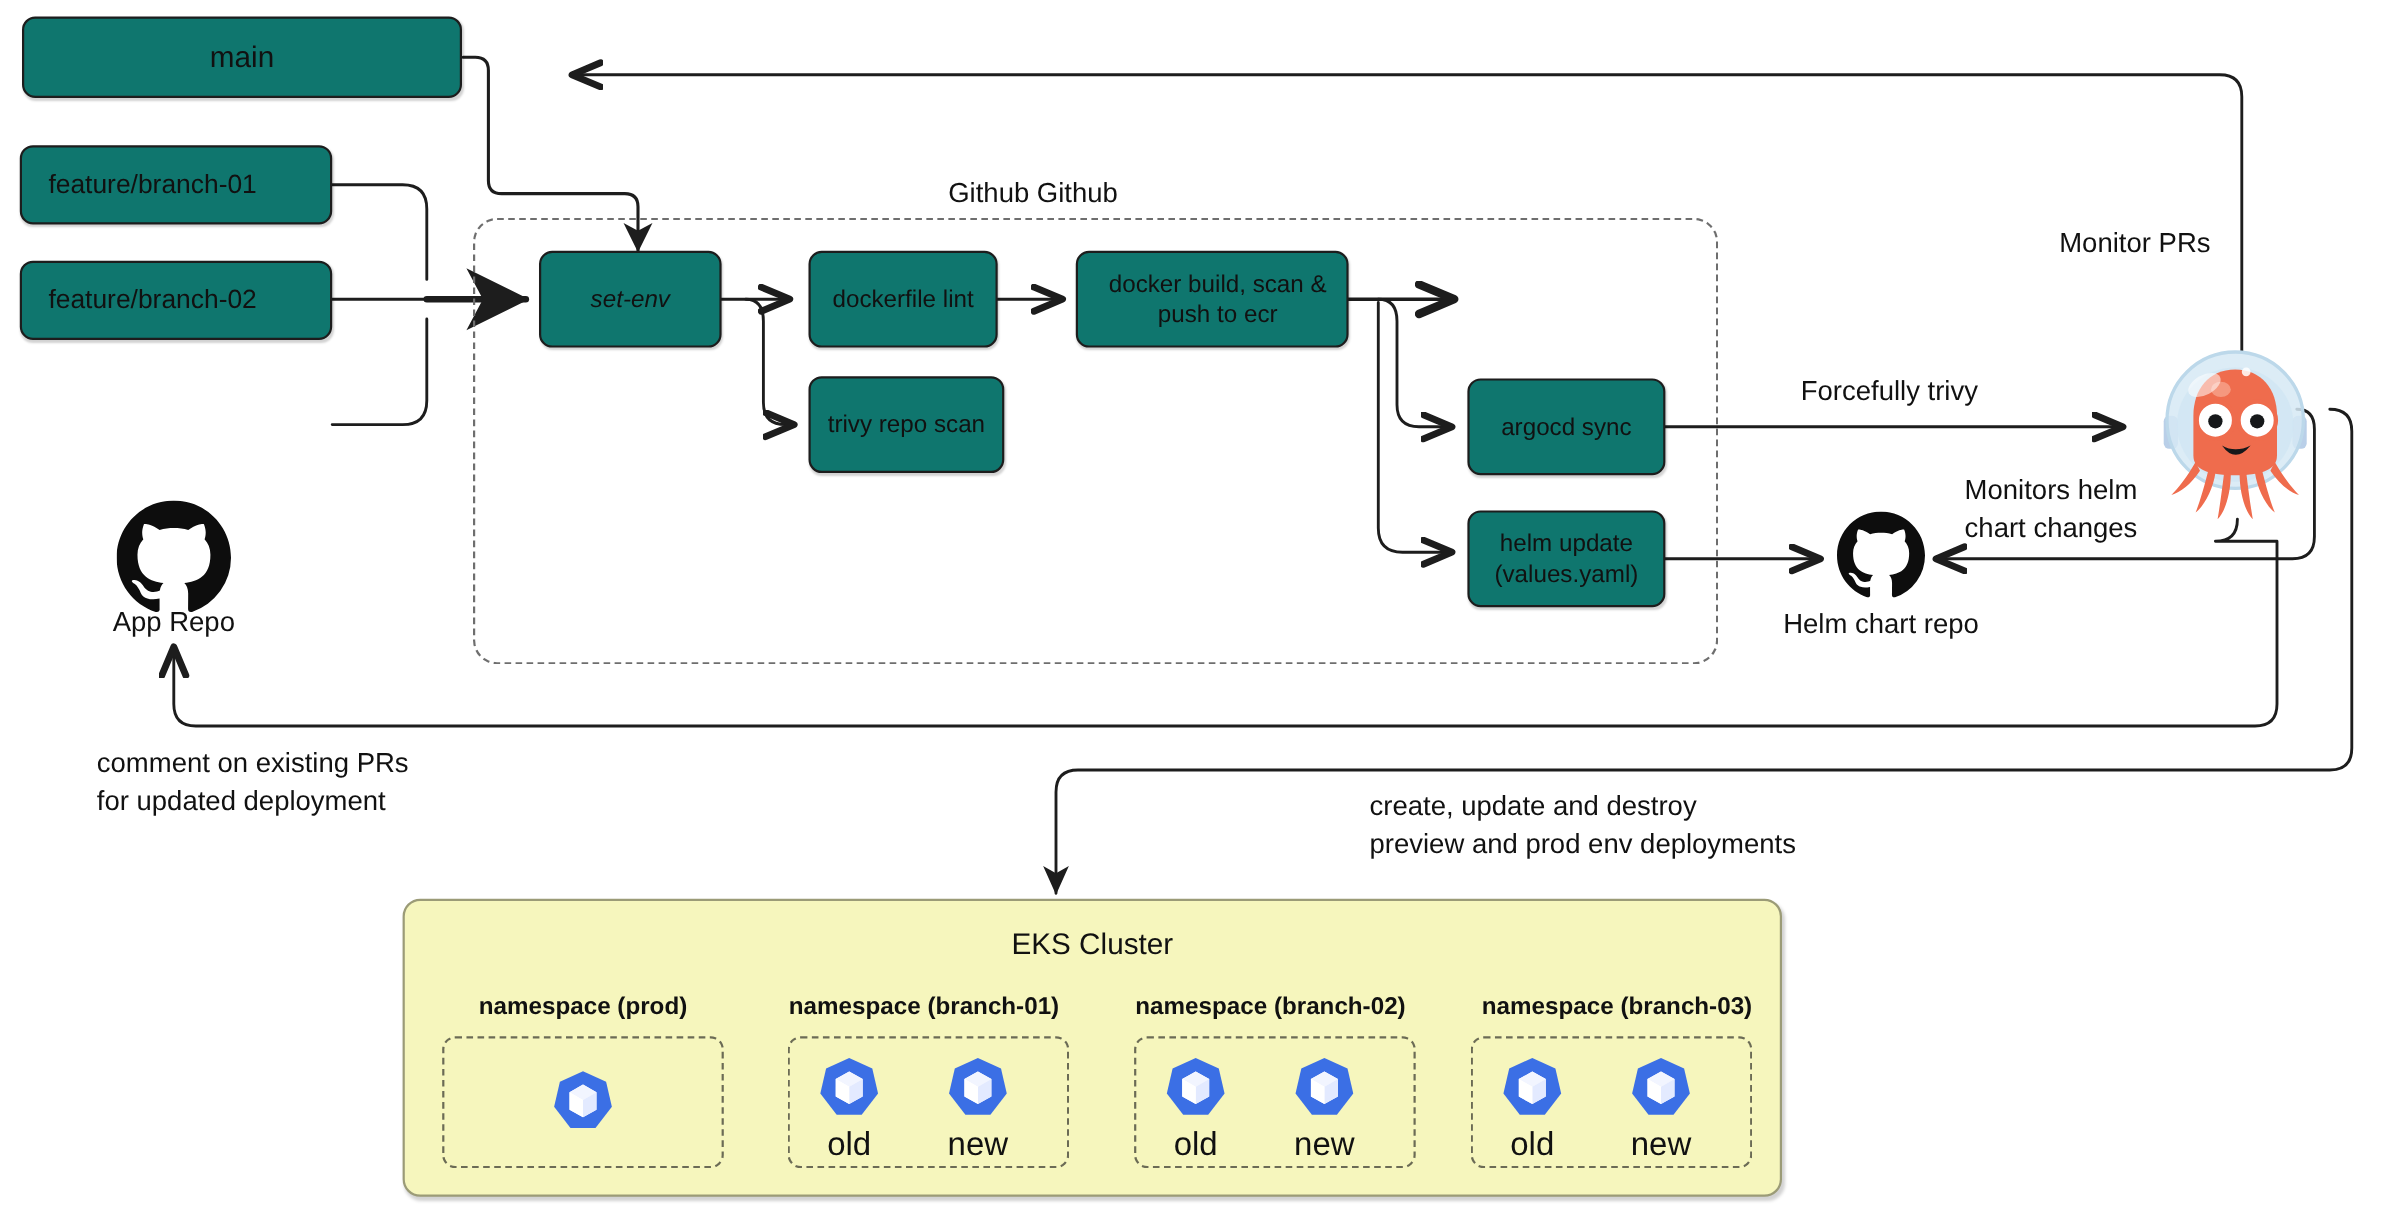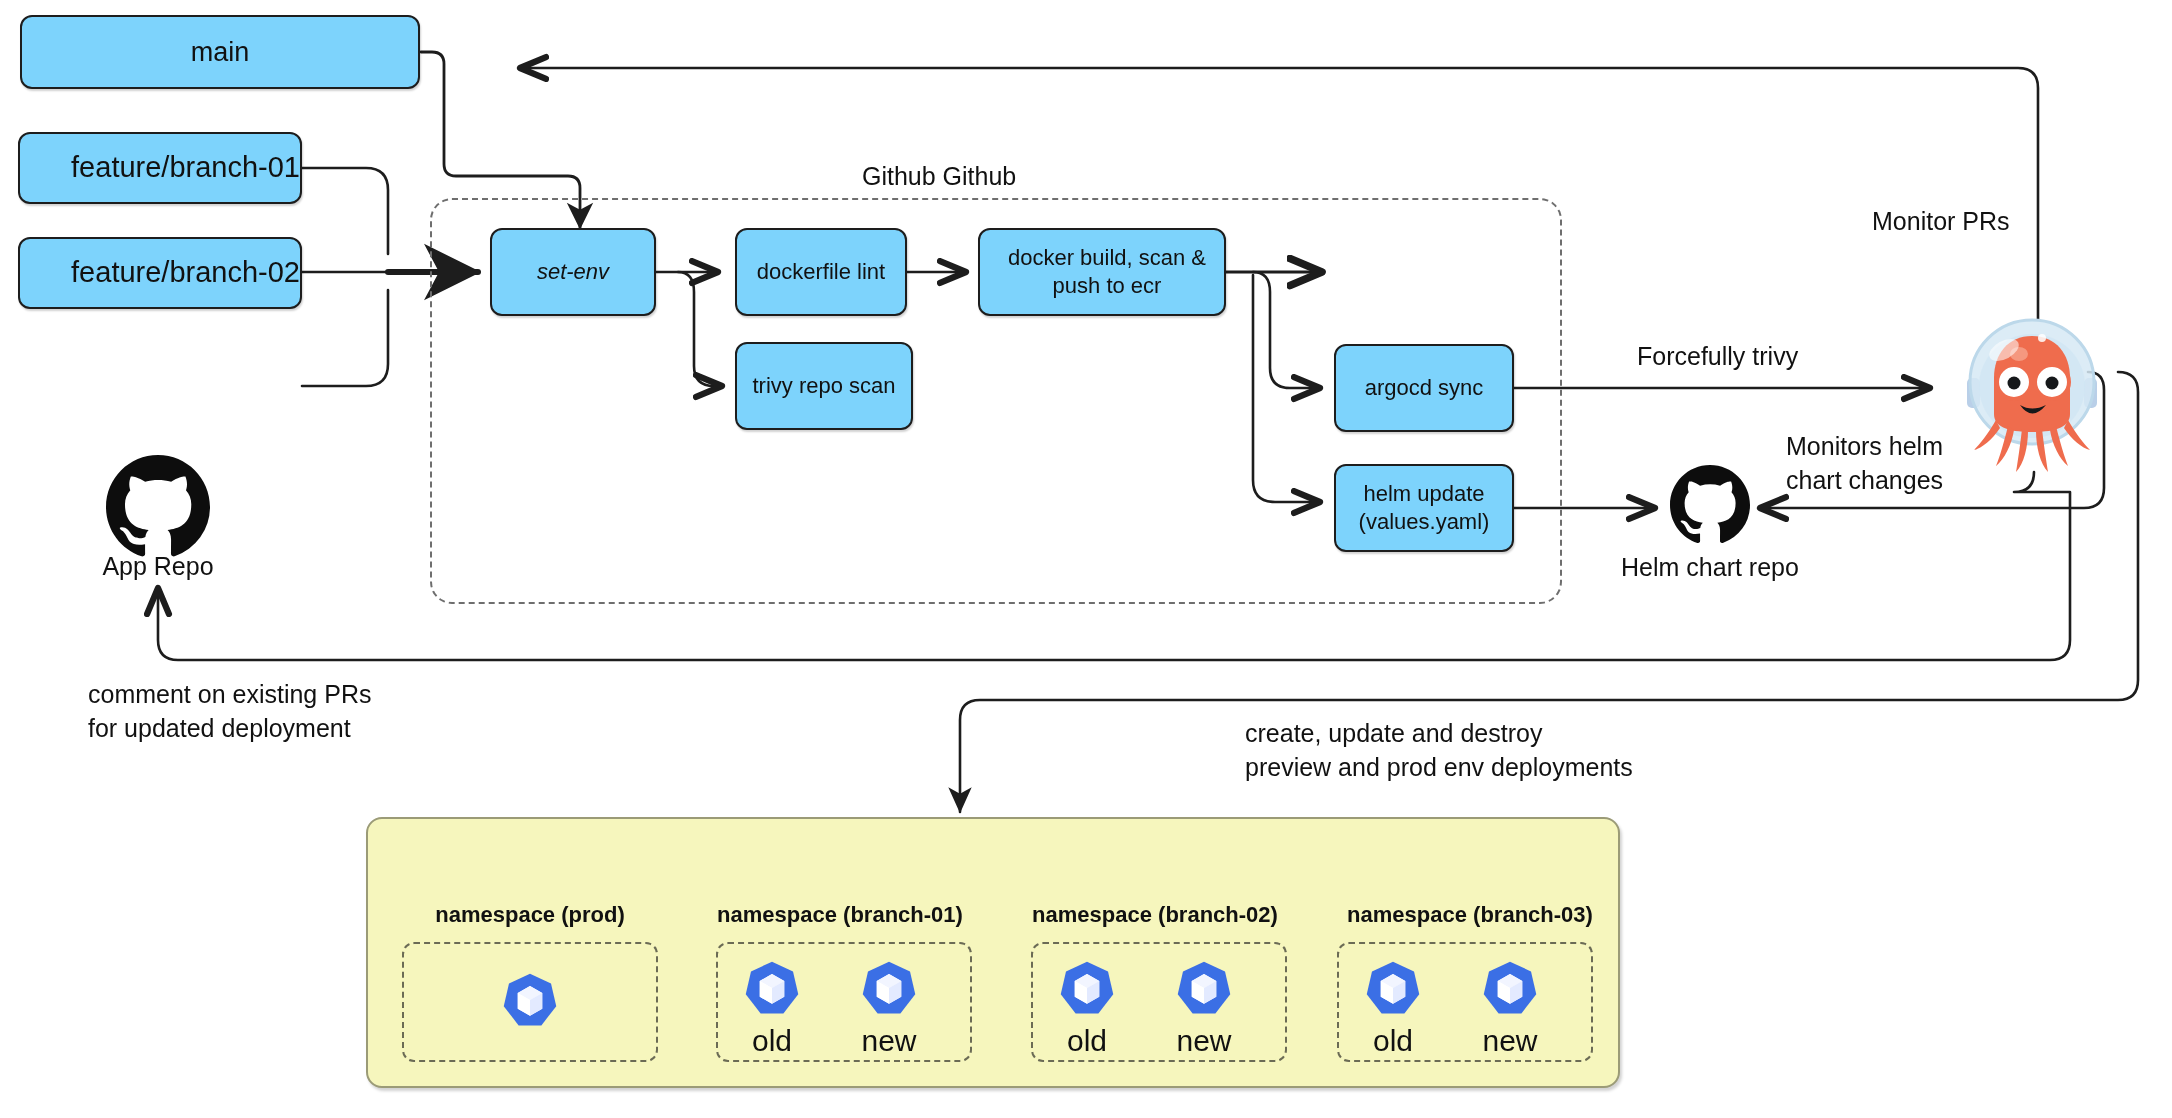--- a/index.html
+++ b/index.html
@@ -22,33 +22,33 @@
     left: 0; top: 0;
     width: 2172px;
     height: 1118px;
     pointer-events: none;
   }
   .node {
     position: absolute;
     box-sizing: border-box;
     border: 2.5px solid #1d1d1d;
     border-radius: 12px;
-    background: #7dd3fc;
+    background: #0f766e;
     display: flex;
     align-items: center;
     justify-content: center;
     text-align: center;
     color: #111111;
     line-height: 1.28;
     box-shadow: 1px 2px 2px rgba(0,0,0,0.18);
   }
   .branch-node {
-    font-size: 29px;
-    justify-content: flex-end;
-    padding-left: 10px;
+    font-size: 24px;
+    justify-content: flex-start;
+    padding-left: 24px;
   }
   .main-node { font-size: 27px; }
   .ga-node { font-size: 22px; padding: 4px 8px; }
   .label {
     position: absolute;
     color: #111111;
     line-height: 1.34;
     white-space: pre-line;
   }
   .ga-box {
@@ -268,20 +268,21 @@
   <div class="label edge-label" style="left:1872px; top:205px;">Monitor PRs</div>
   <div class="label edge-label" style="left:1637px; top:340px;">Forcefully trivy</div>
   <div class="label edge-label" style="left:1786px; top:430px; text-align:left;">Monitors helm
 chart changes</div>
   <div class="label edge-label" style="left:88px; top:678px;">comment on existing PRs
 for updated deployment</div>
   <div class="label edge-label" style="left:1245px; top:717px;">create, update and destroy
 preview and prod env deployments</div>
 
   <div class="eks-box" style="left:366px; top:817px; width:1254px; height:271px;"></div>
+  <div class="eks-title" style="left:366px; top:843px; width:1254px;">EKS Cluster</div>
 
   <div class="ns-label" style="left:400px; top:902px; width:260px;">namespace (prod)</div>
   <div class="ns-box" style="left:402px; top:942px; width:256px; height:120px;"></div>
   <div class="pod" style="left:502px; top:972px;">
     <svg viewBox="0 0 64 64" width="56" height="56" aria-hidden="true">
       <path d="M32 2 L56 13 L62 39 L45 61 L19 61 L2 39 L8 13 Z" fill="#3b6fe5"></path>
       <path d="M32 16 L46 24 L46 42 L32 50 L18 42 L18 24 Z" fill="#ffffff"></path>
       <path d="M32 16 L46 24 L32 32 L18 24 Z" fill="#f2f5ff"></path>
       <path d="M32 32 L46 24 L46 42 L32 50 Z" fill="#e3eaff"></path>
       <path d="M32 32 L32 50 L18 42 L18 24 Z" fill="#ffffff"></path>

